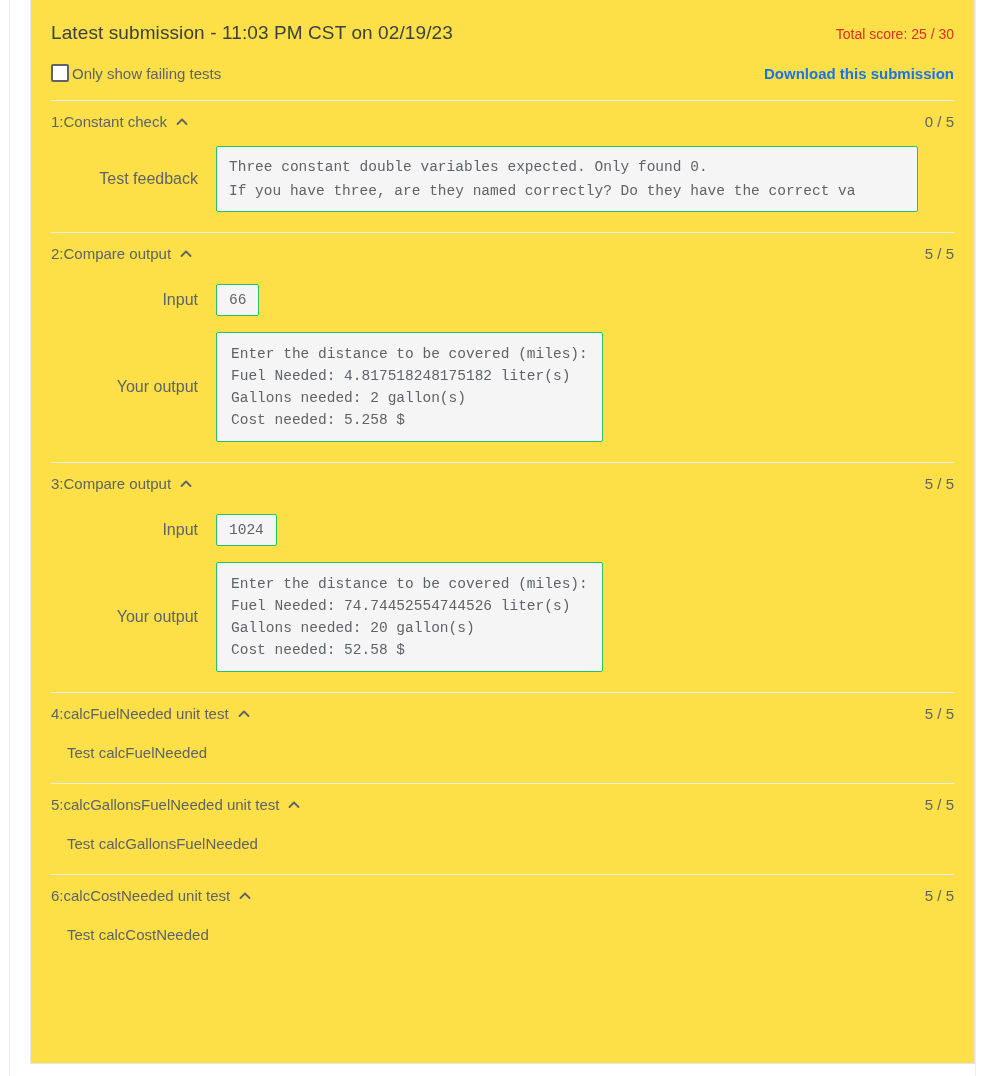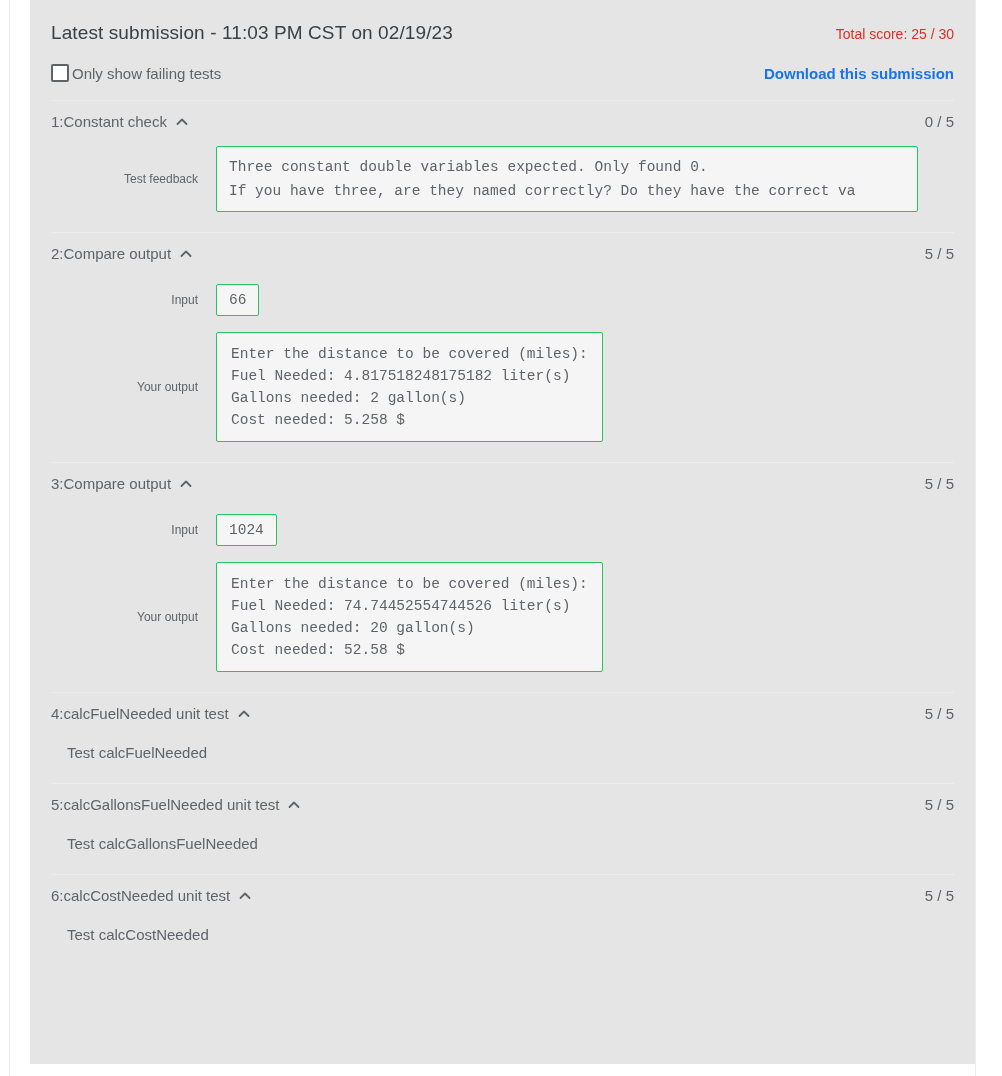--- a/index.html
+++ b/index.html
@@ -32,21 +32,21 @@
     background: #ffffff;
     border-left: 1px solid #ececec;
     box-sizing: border-box;
   }
   .card {
     position: absolute;
     left: 30px;
     top: 0;
     width: 945px;
     height: 1064px;
-    background: #e5e5e5;
+    background: #fde047;
     border: 1px solid #e6e6e6;
     border-top: none;
     box-sizing: border-box;
   }
   .card-inner {
     padding: 0 20px;
   }
 
   
   .header-row {
@@ -145,21 +145,21 @@
   
   .field-row {
     display: flex;
     align-items: center;
     margin-top: 16px;
   }
   .field-label {
     width: 165px;
     text-align: right;
     padding-right: 18px;
-    font-size: 12px;
+    font-size: 16px;
     color: #5f6368;
     box-sizing: border-box;
     flex: none;
   }
   .value-box {
     background: #f5f5f5;
     border: 1px solid #22c55e;
     border-radius: 2px;
     font-family: "Liberation Mono", monospace;
     font-size: 14.5px;

